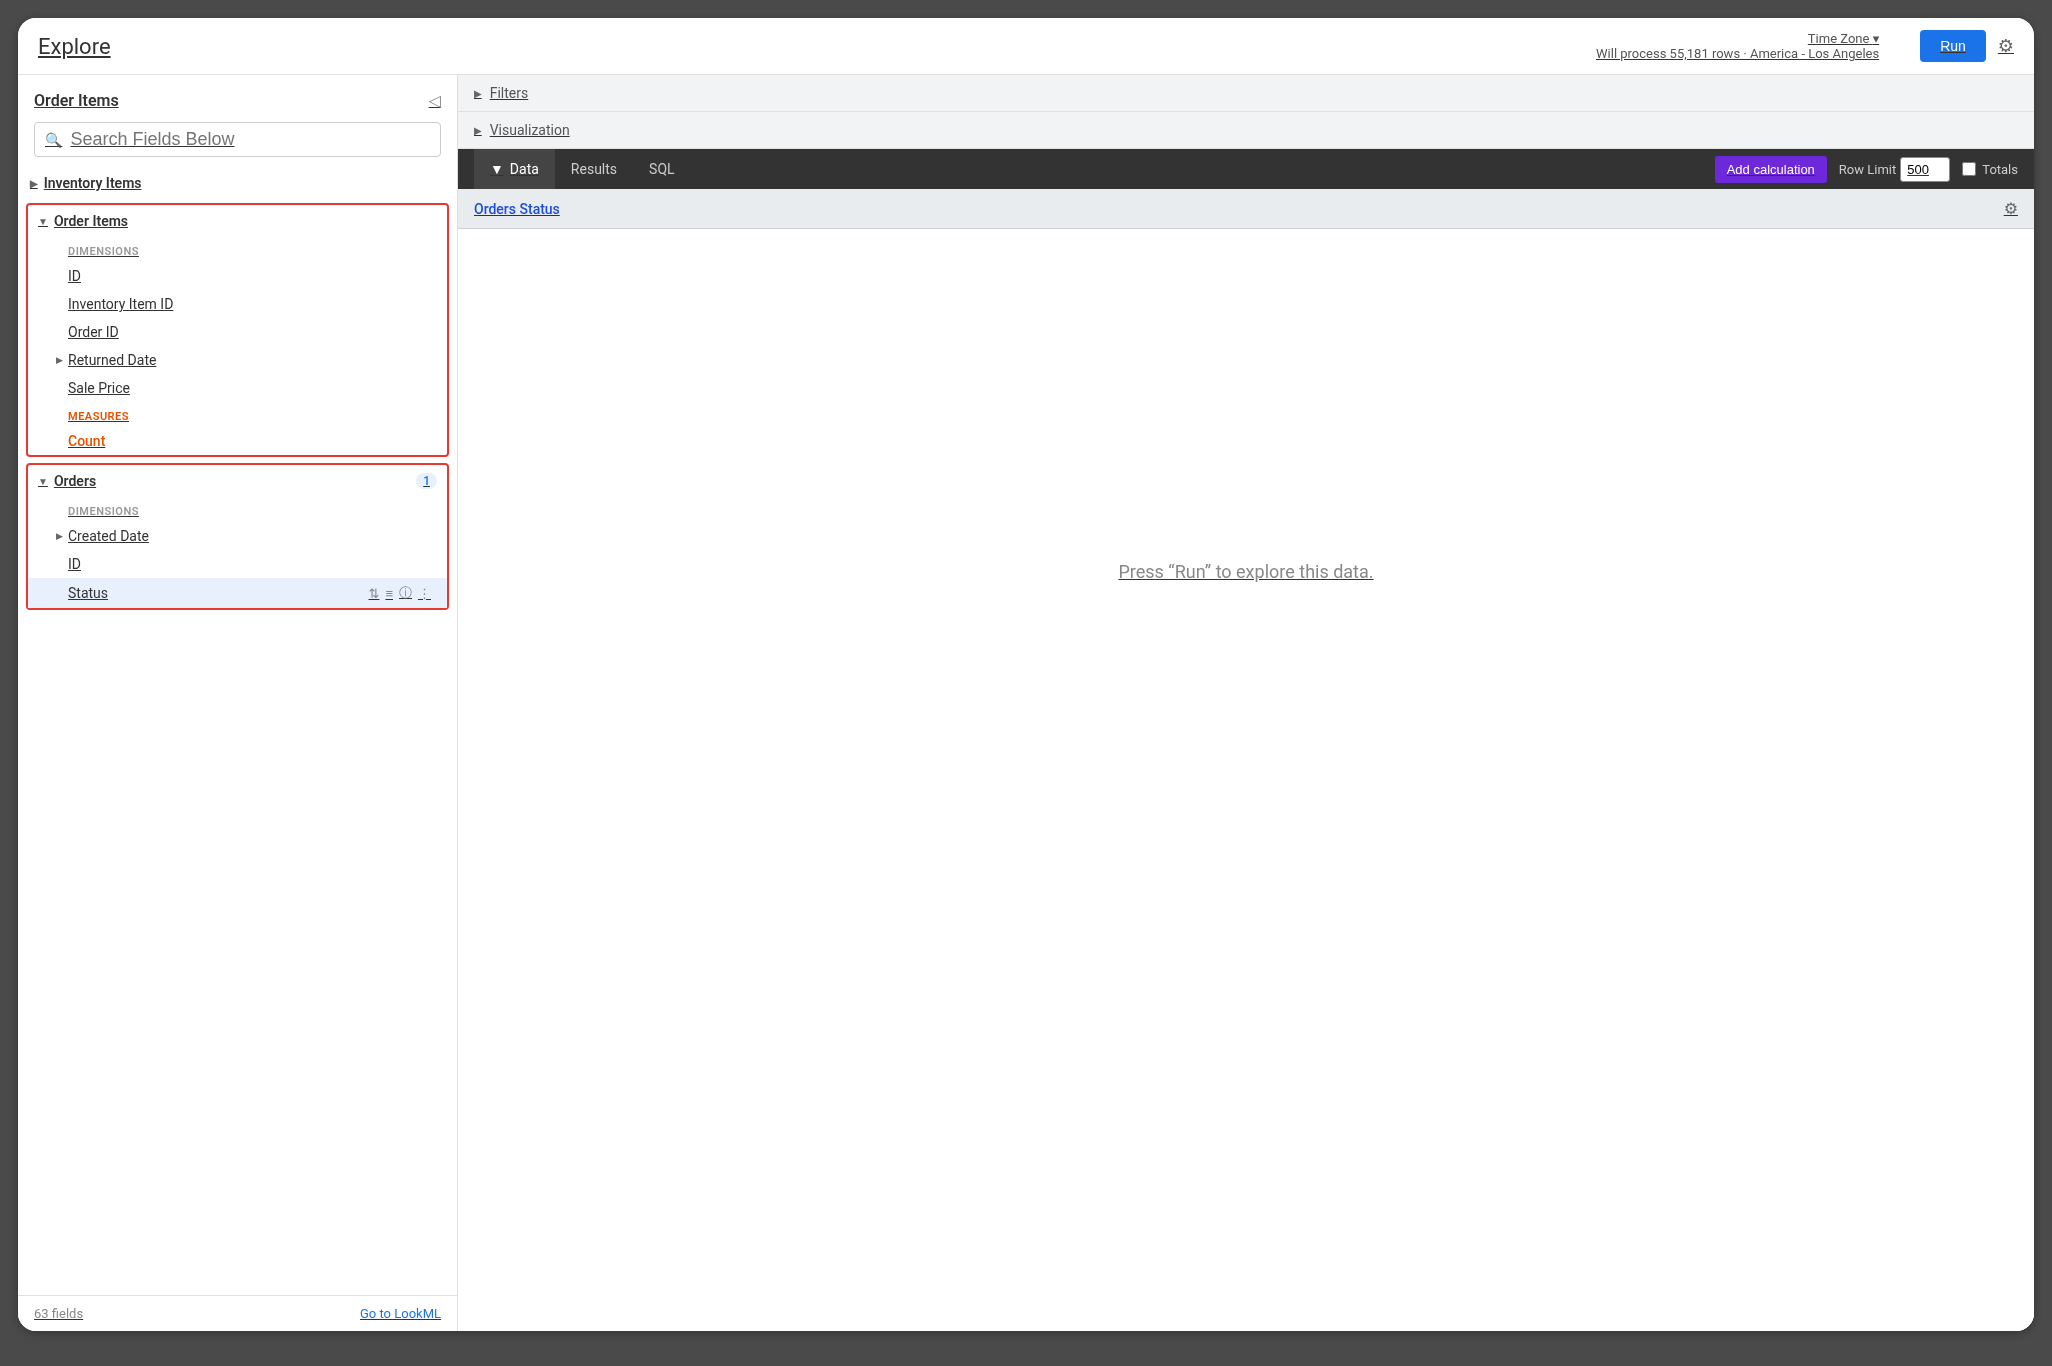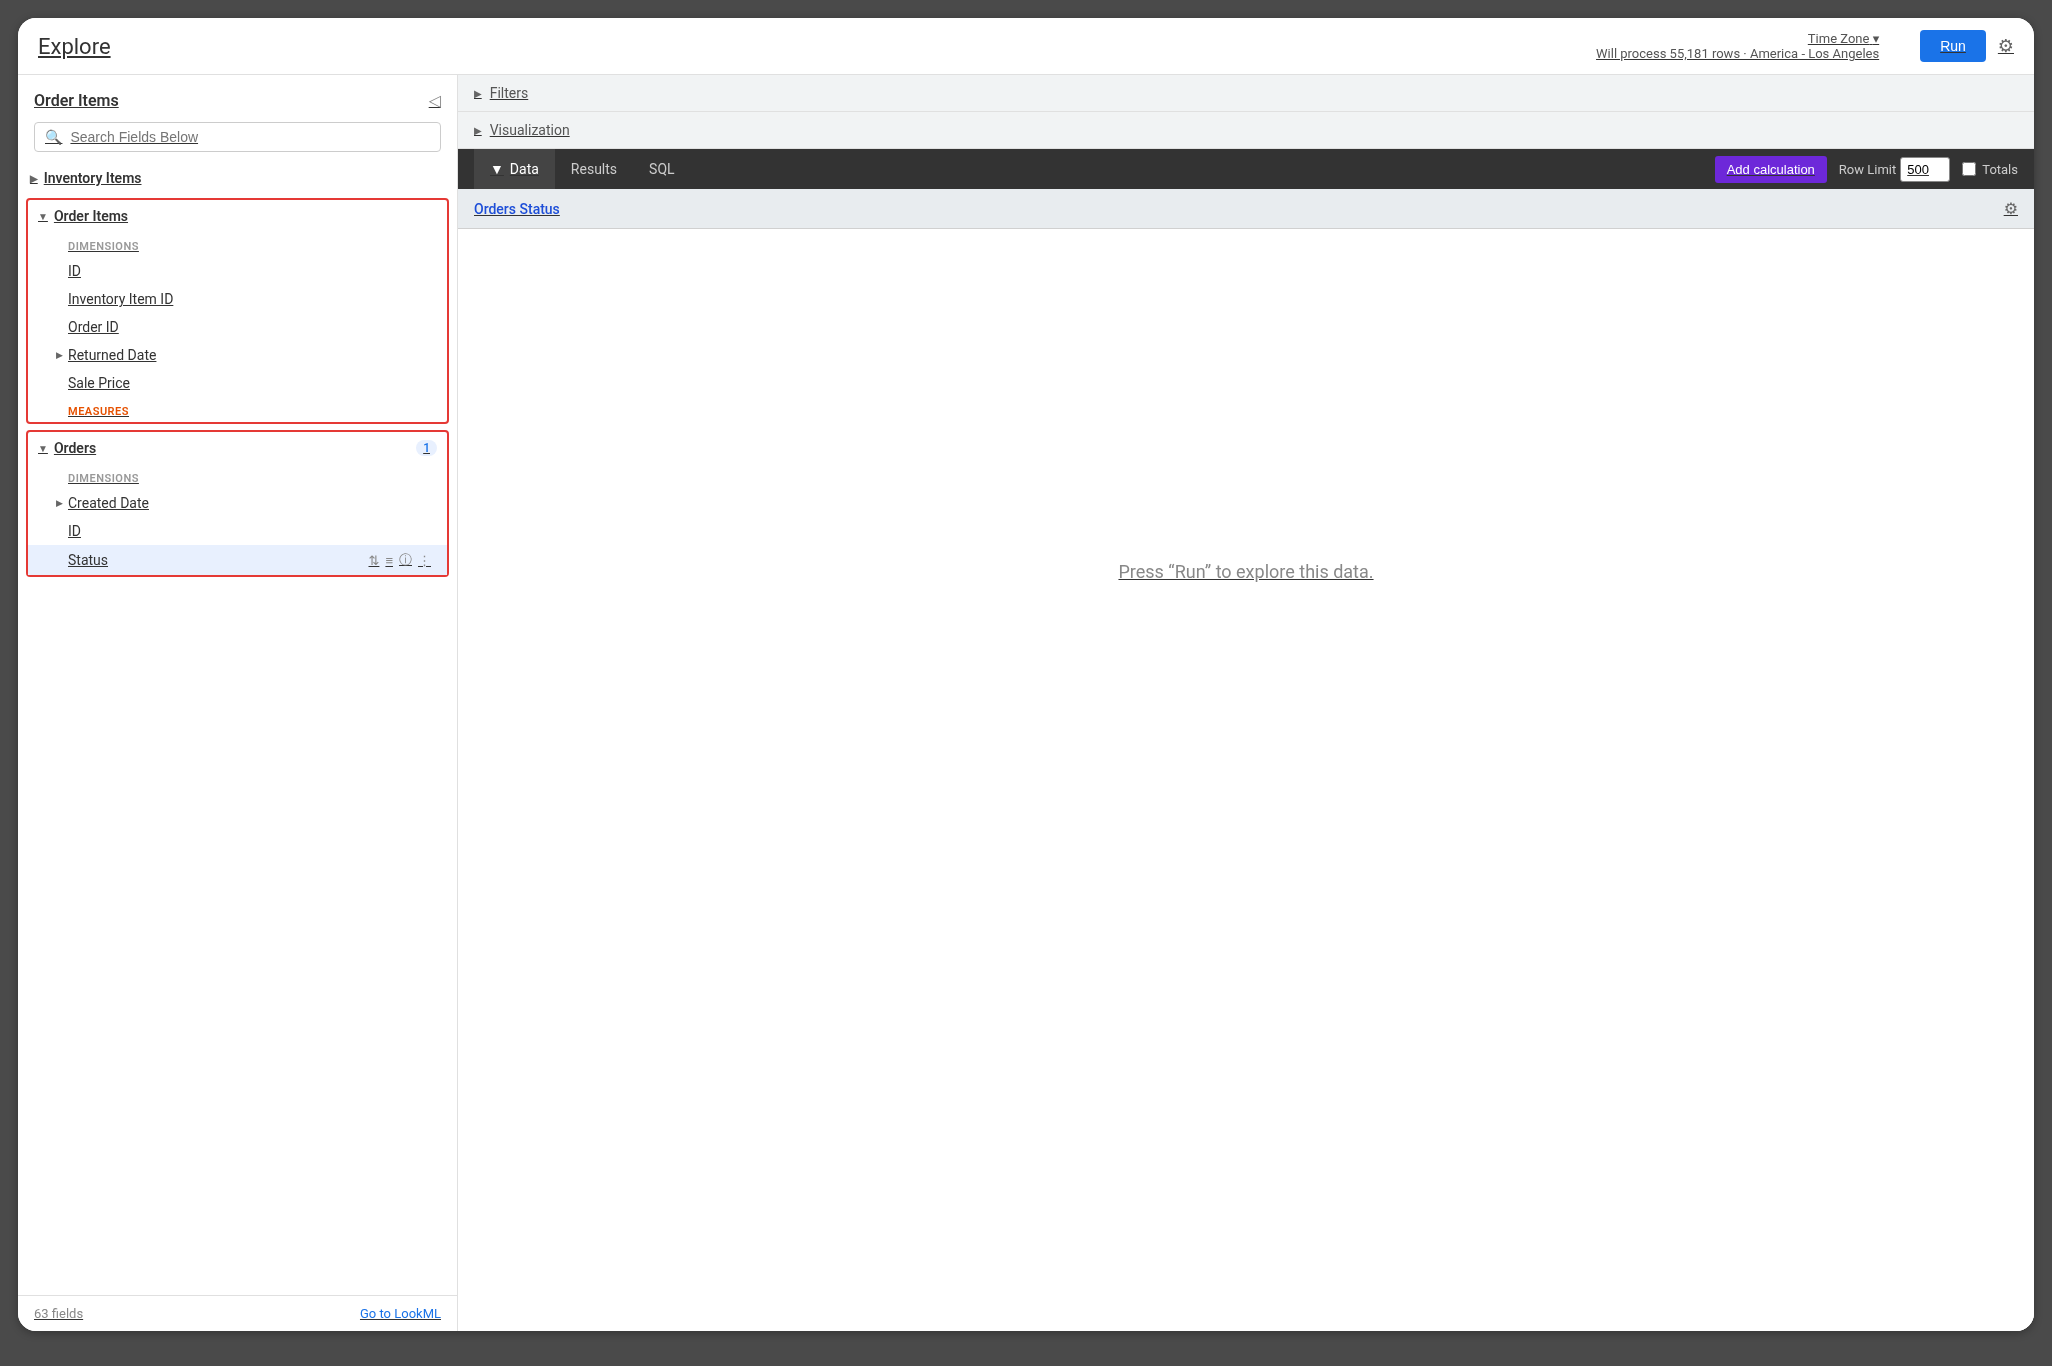--- a/index.html
+++ b/index.html
@@ -96,21 +96,21 @@
       align-items: center;
       border: 1px solid #ccc;
       border-radius: 4px;
       padding: 6px 10px;
       gap: 8px;
       background: #fff;
     }
     .search-box input {
       border: none;
       outline: none;
-      font-size: 14px;
+      font-size: 18px;
       color: #999;
       width: 100%;
       background: transparent;
     }
     .search-icon {
       color: #999;
       font-size: 14px;
     }
     
     .tabs {
@@ -394,20 +394,23 @@
             <span>Order ID</span>
           </div>
           <div class="field-item">
             <span class="field-chevron">▶</span>
             <span>Returned Date</span>
           </div>
           <div class="field-item">
             <span>Sale Price</span>
           </div>
           <div class="section-label" style="color:#e65100;">MEASURES</div>
+          <div class="field-item measure">
+            <span>Count</span>
+          </div>
         </div>
 
         <div class="red-border-section" style="margin-top:6px;">
           <div class="group-header">
             <span class="chevron">▼</span>
             <span>Orders</span>
             <span class="badge">1</span>
           </div>
           <div class="section-label">DIMENSIONS</div>
           <div class="field-item">

